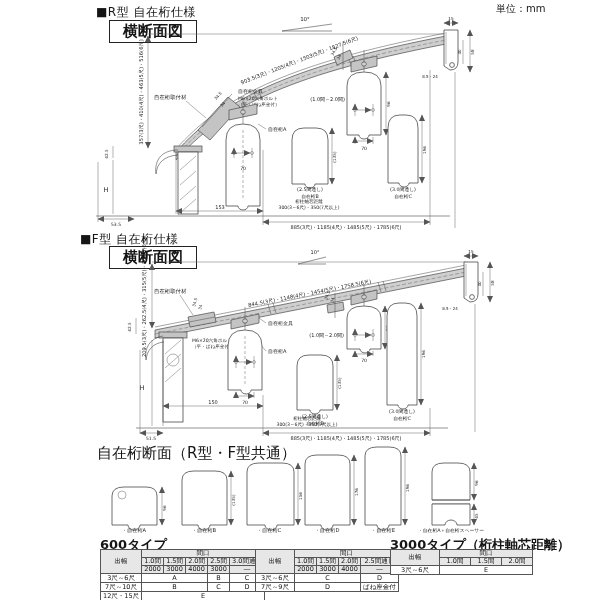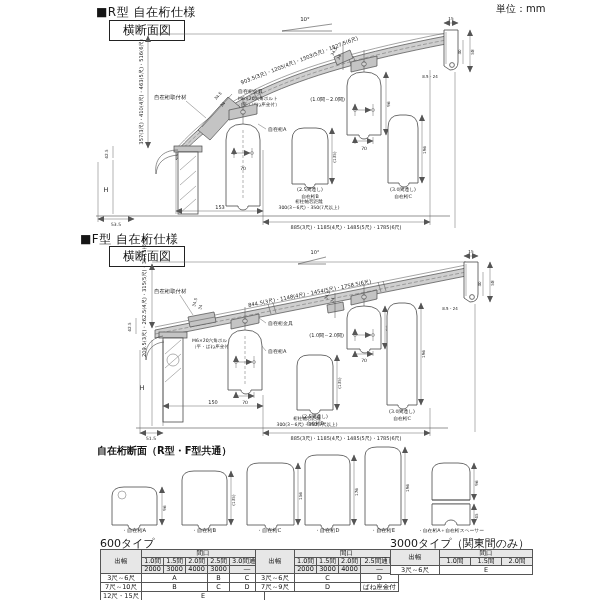--- a/index.html
+++ b/index.html
@@ -1,23 +1,23 @@
 <!DOCTYPE html>
 <html><head>
 <meta charset="utf-8">
 <style>
   html,body{margin:0;padding:0}
   body{width:600px;height:600px;position:relative;background:#fff;
        font-family:"DejaVu Sans","Liberation Sans",sans-serif;color:#151515;overflow:hidden}
   svg{position:absolute;left:0;top:0}
   .t{position:absolute;white-space:nowrap}
   .sec-title{font-size:12px;font-weight:normal;letter-spacing:.5px}
-  .box-label{border:1.5px solid #222;padding:1px 13px;font-size:12px;font-weight:normal;background:#fff}
-  .small-title{font-size:10px;font-weight:bold}
-  .tbl-title{font-size:11px;font-weight:normal}
+  .box-label{border:1.5px solid #222;padding:1px 13px;font-size:15px;font-weight:bold;background:#fff}
+  .small-title{font-size:15px;font-weight:normal}
+  .tbl-title{font-size:13px;font-weight:bold}
   .unit{font-size:10px}
   table.spec{border-collapse:collapse;border:1.6px solid #333;font-size:6.5px;color:#111;background:#fff}
   table.spec td{border:1px solid #555;text-align:center;vertical-align:middle;
                 padding:0 2px;height:8px;line-height:1;white-space:nowrap}
   table.spec tr.hd td{background:#e7e7e7;height:7px}
   table.spec td.rl{min-width:34px}
   table.spec td.c{min-width:17px}
   svg text{fill:#1c1c1c}
   .ln{stroke:#4a4a4a;fill:none}
   .dim{stroke:#666;fill:none;stroke-width:.5}
@@ -355,21 +355,21 @@
     </tr>
     <tr>
       <td>7尺～9尺</td>
       <td colspan="3">D</td>
       <td>ばね座金付</td>
     </tr>
   </tbody>
     </table>
 </div>
 
-<div class="t tbl-title" style="left:390px;top:536px">3000タイプ（関東間のみ）</div>
+<div class="t tbl-title" style="left:390px;top:536px">3000タイプ（桁柱軸芯距離）</div>
 <div class="t" style="left:390px;top:549px">
   <table class="spec">
     <tbody>
         <tr class="hd">
       <td rowspan="2" class="rl" style="min-width:44px">出幅</td>
       <td colspan="3">間口</td>
     </tr>
     <tr class="hd">
       <td class="c" style="min-width:26px">1.0間</td>
       <td class="c" style="min-width:26px">1.5間</td>

